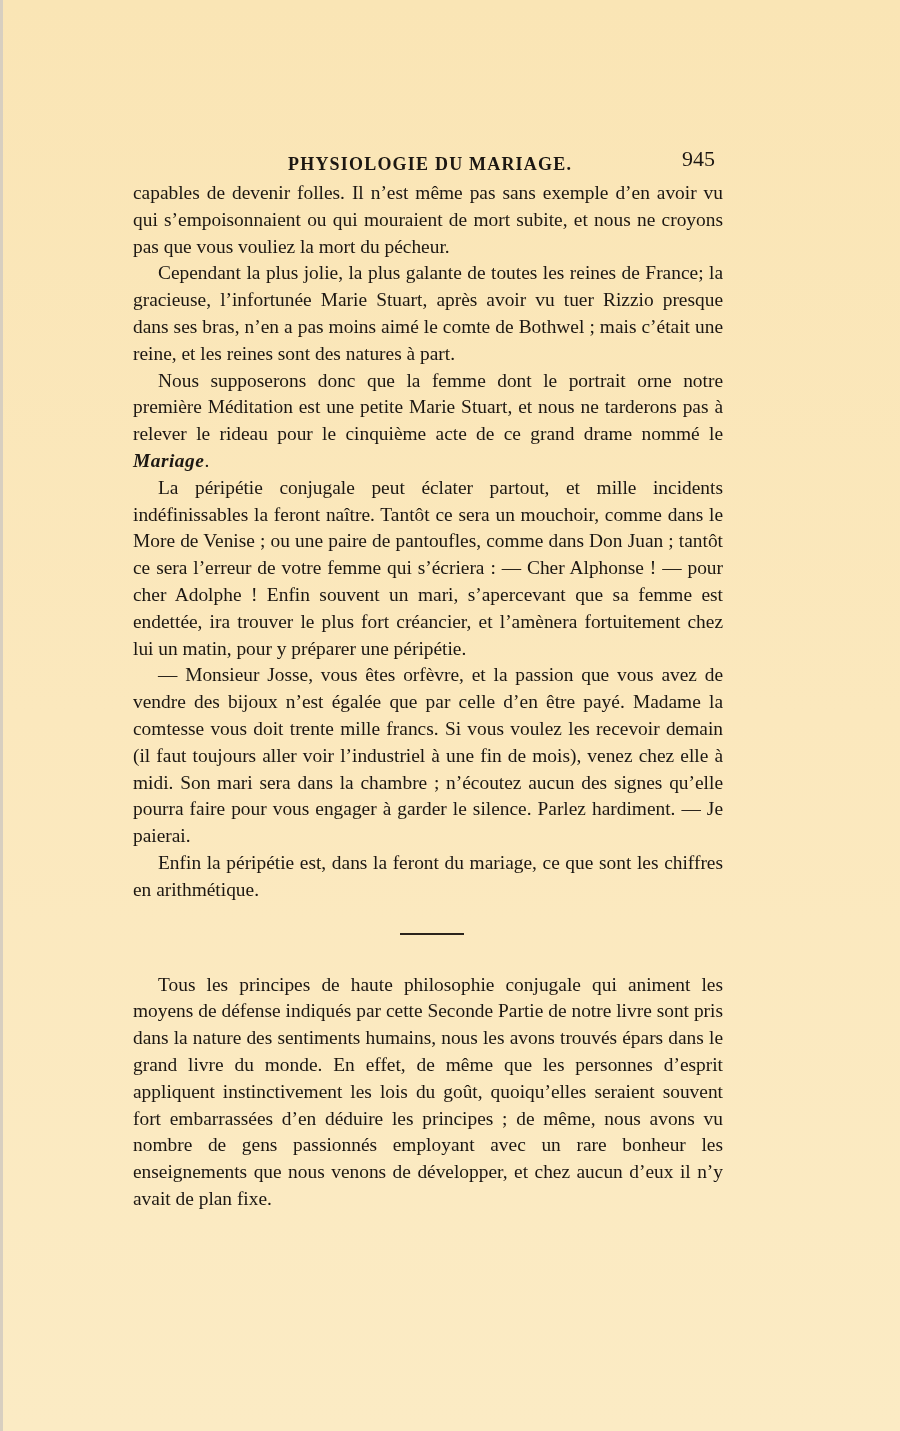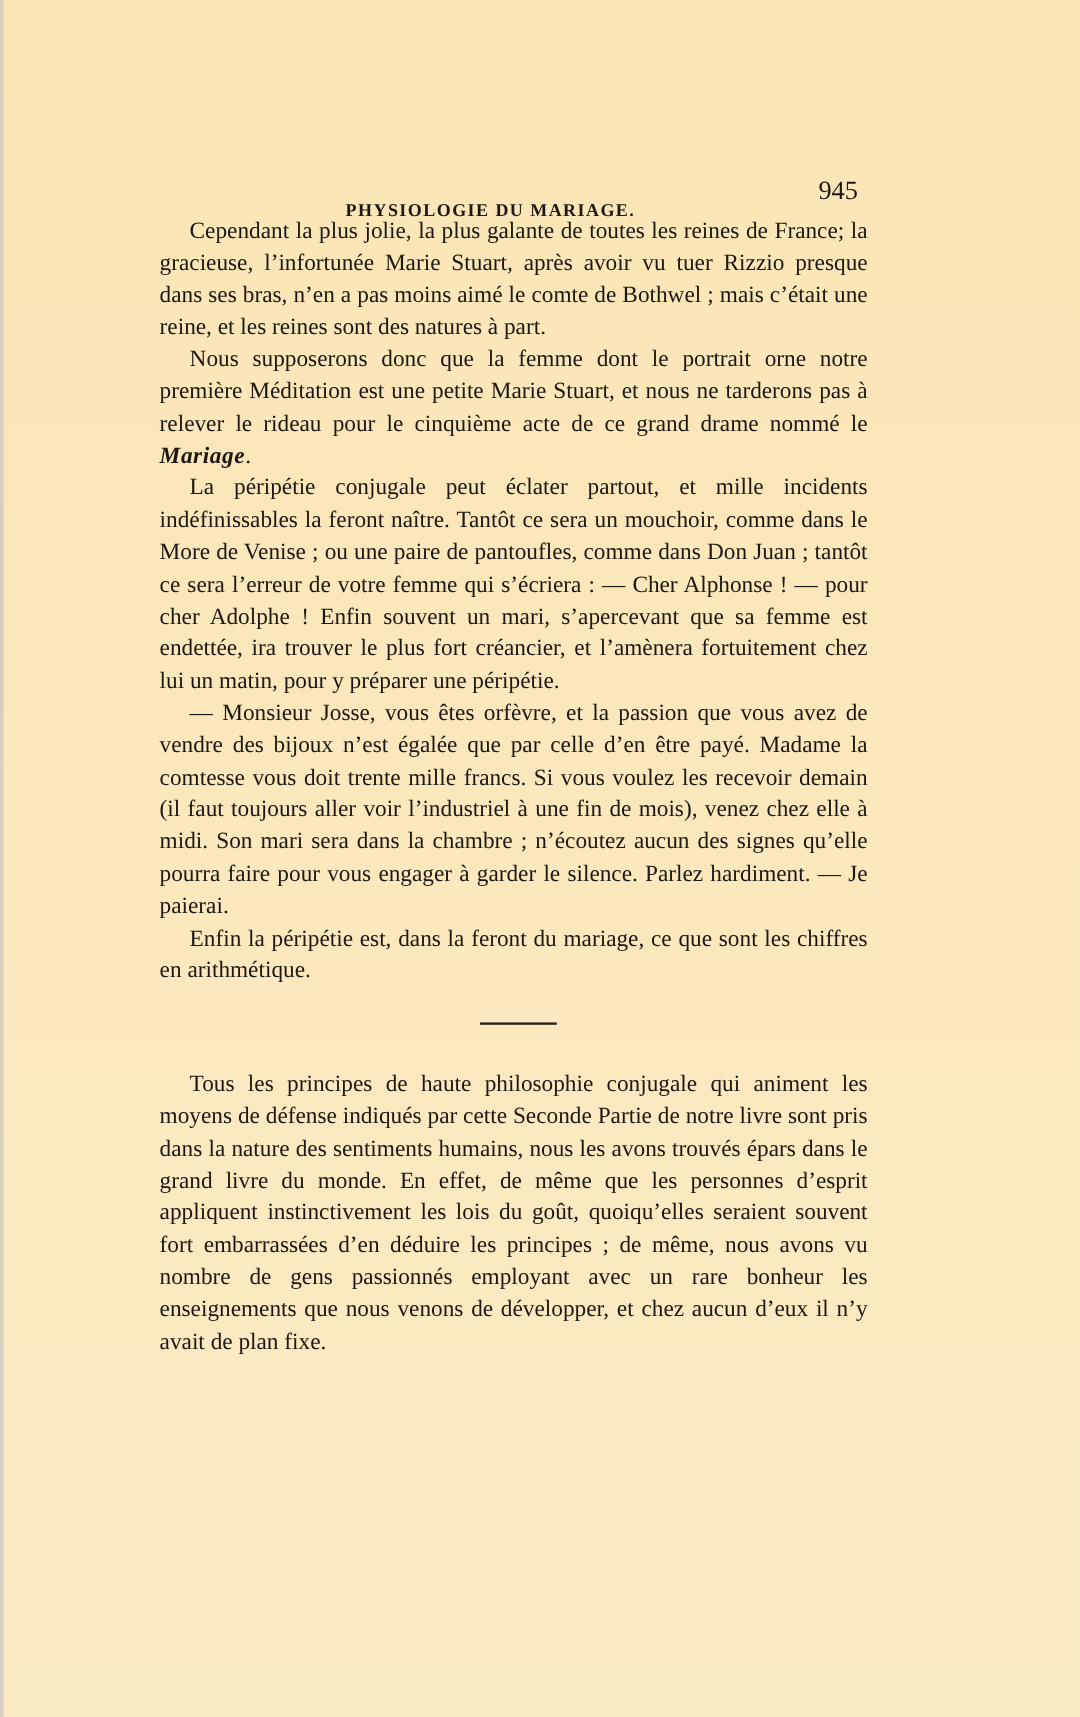--- a/index.html
+++ b/index.html
@@ -14,22 +14,22 @@
     position: absolute; left: 0; top: 0; width: 3px; height: 1431px;
     background: #d8cfc0;
   }
   .page {
     position: absolute; left: 133px; top: 146px; width: 590px;
   }
   .running-head {
     position: relative; height: 30px;
   }
   .running-title {
-    position: absolute; left: 155px; top: 22px;
-    font-size: 15px; font-weight: bold; letter-spacing: 1.2px;
+    position: absolute; left: 155px; top: 8px;
+    font-size: 18px; font-weight: bold; letter-spacing: 1.2px;
   }
   .page-number {
     position: absolute; right: 8px; top: 0px;
     font-size: 22px;
   }
   .body-text {
     font-size: 19.4px; line-height: 26.8px;
     text-align: justify;
     margin-top: 4px;
   }
@@ -47,20 +47,21 @@
 
 <div class="left-edge"></div>
 
 <div class="page">
   <div class="running-head">
     <span class="running-title">PHYSIOLOGIE DU MARIAGE.</span>
     <span class="page-number">945</span>
   </div>
 
   <div class="body-text">
+    <p class="para noindent">capables de devenir folles. Il n’est même pas sans exemple d’en avoir vu qui s’empoisonnaient ou qui mouraient de mort subite, et nous ne croyons pas que vous vouliez la mort du pécheur.</p>
     <p class="para">Cependant la plus jolie, la plus galante de toutes les reines de France; la gracieuse, l’infortunée Marie Stuart, après avoir vu tuer Rizzio presque dans ses bras, n’en a pas moins aimé le comte de Bothwel ; mais c’était une reine, et les reines sont des natures à part.</p>
     <p class="para"><span>Nous supposerons donc que la femme dont le portrait orne notre première Méditation est une petite Marie Stuart, et nous ne tarderons pas à relever le rideau pour le cinquième acte de ce grand drame nommé le </span><span class="italic">Mariage</span><span>.</span></p>
     <p class="para">La péripétie conjugale peut éclater partout, et mille incidents indéfinissables la feront naître. Tantôt ce sera un mouchoir, comme dans le More de Venise ; ou une paire de pantoufles, comme dans Don Juan ; tantôt ce sera l’erreur de votre femme qui s’écriera : — Cher Alphonse ! — pour cher Adolphe ! Enfin souvent un mari, s’apercevant que sa femme est endettée, ira trouver le plus fort créancier, et l’amènera fortuitement chez lui un matin, pour y préparer une péripétie.</p>
     <p class="para">— Monsieur Josse, vous êtes orfèvre, et la passion que vous avez de vendre des bijoux n’est égalée que par celle d’en être payé. Madame la comtesse vous doit trente mille francs. Si vous voulez les recevoir demain (il faut toujours aller voir l’industriel à une fin de mois), venez chez elle à midi. Son mari sera dans la chambre ; n’écoutez aucun des signes qu’elle pourra faire pour vous engager à garder le silence. Parlez hardiment. — Je paierai.</p>
     <p class="para">Enfin la péripétie est, dans la feront du mariage, ce que sont les chiffres en arithmétique.</p>
 
     <div class="divider"></div>
 
     <div class="section2">
       <p class="para">Tous les principes de haute philosophie conjugale qui animent les moyens de défense indiqués par cette Seconde Partie de notre livre sont pris dans la nature des sentiments humains, nous les avons trouvés épars dans le grand livre du monde. En effet, de même que les personnes d’esprit appliquent instinctivement les lois du goût, quoiqu’elles seraient souvent fort embarrassées d’en déduire les principes ; de même, nous avons vu nombre de gens passionnés employant avec un rare bonheur les enseignements que nous venons de développer, et chez aucun d’eux il n’y avait de plan fixe.</p>

